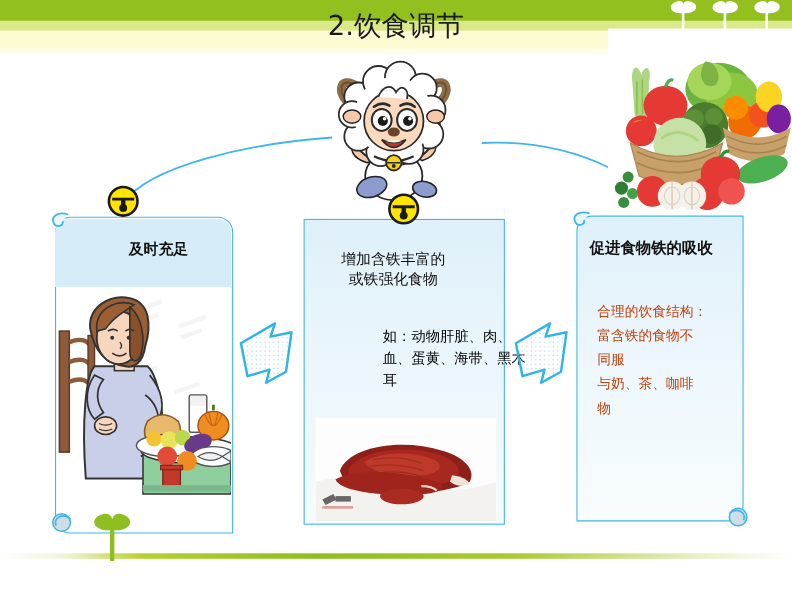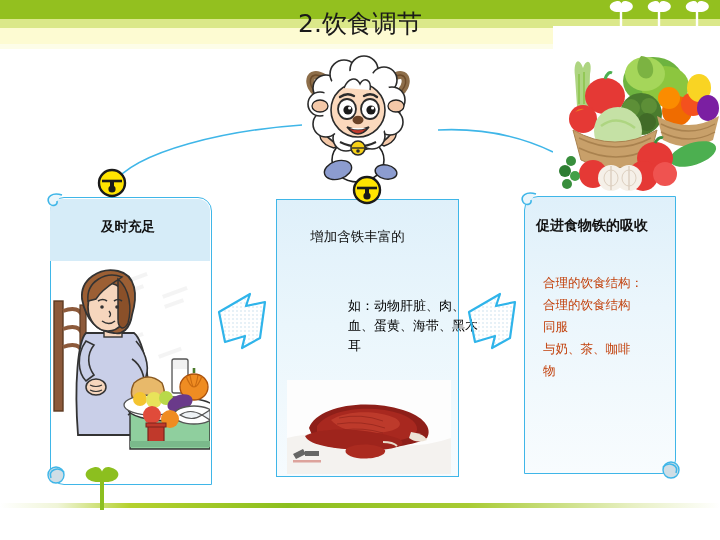--- a/index.html
+++ b/index.html
@@ -98,21 +98,21 @@
   .box-left-head {
     position: absolute;
     left: 50px; top: 199px;
     width: 160px; height: 62px;
     background: #d6ecf8;
     border-radius: 12px 12px 0 0;
     z-index: 2;
   }
   .box-left-title {
     position: absolute;
-    left: 48px; top: 218px;
+    left: 64px; top: 218px;
     width: 160px;
     text-align: center;
     font-size: 13.5px;
     font-weight: bold;
     color: #111;
     font-family: "DejaVu Sans", "Liberation Sans", sans-serif;
     z-index: 4;
   }
   .woman-photo {
     position: absolute;
@@ -503,20 +503,21 @@
       <pattern id="dots2" width="4" height="4" patternUnits="userSpaceOnUse">
         <circle cx="1" cy="1" r="0.7" fill="#bcd9e8"></circle>
       </pattern>
     </defs>
     <path d="M3 22 L34 4 L30 16 L49 12 L44 48 L26 58 L29 46 L9 52 Z" fill="url(#dots2)" stroke="#2fb4ea" stroke-width="2.2" stroke-linejoin="round"></path>
   </svg>
 
   <div class="box" id="box-mid"></div>
   <div class="box-mid-title">
     <div>增加含铁丰富的</div>
+    <div>或铁强化食物</div>
   </div>
   <div class="box-mid-body">如：动物肝脏、肉、血、蛋黄、海带、黑木耳</div>
 
   <div class="meat-photo">
     <svg width="164" height="94" viewBox="0 0 164 94">
       <rect width="164" height="94" fill="#fdfdfd"></rect>
 
       <path d="M0 58 q40 -10 80 2 q44 12 84 -2 L164 94 L0 94 Z" fill="#f4f2ef"></path>
 
       <path d="M22 48 C30 26, 78 18, 116 30 C136 36, 146 48, 140 58 C120 70, 52 74, 28 62 Z" fill="#8e1f19"></path>
@@ -538,21 +539,21 @@
         <rect x="18" y="71" width="14" height="5" fill="#2b2b2b"></rect>
         <rect x="6" y="80" width="28" height="2.5" fill="#c0392b" opacity="0.6"></rect>
       </g>
     </svg>
   </div>
 
   <div class="box" id="box-right"></div>
   <div class="box-right-title">促进食物铁的吸收</div>
   <div class="box-right-body">
     <div>合理的饮食结构：</div>
-    <div>合理的饮食结构</div>
+    <div>富含铁的食物不</div>
     <div>同服</div>
     <div>与奶、茶、咖啡</div>
     <div>物</div>
   </div>
 
   <svg class="curl" id="curl-rtl" viewBox="0 0 20 20">
     <path d="M18 4 C8 1, 2 6, 5 12 C7 16, 14 15, 13 10" stroke="#3fb6e8" stroke-width="1.6" fill="#eaf6fc"></path>
   </svg>
   <svg class="curl" id="curl-rbr" viewBox="0 0 22 22">
     <circle cx="11" cy="12" r="8" fill="#cfdee6" stroke="#3fb6e8" stroke-width="1.4"></circle>

